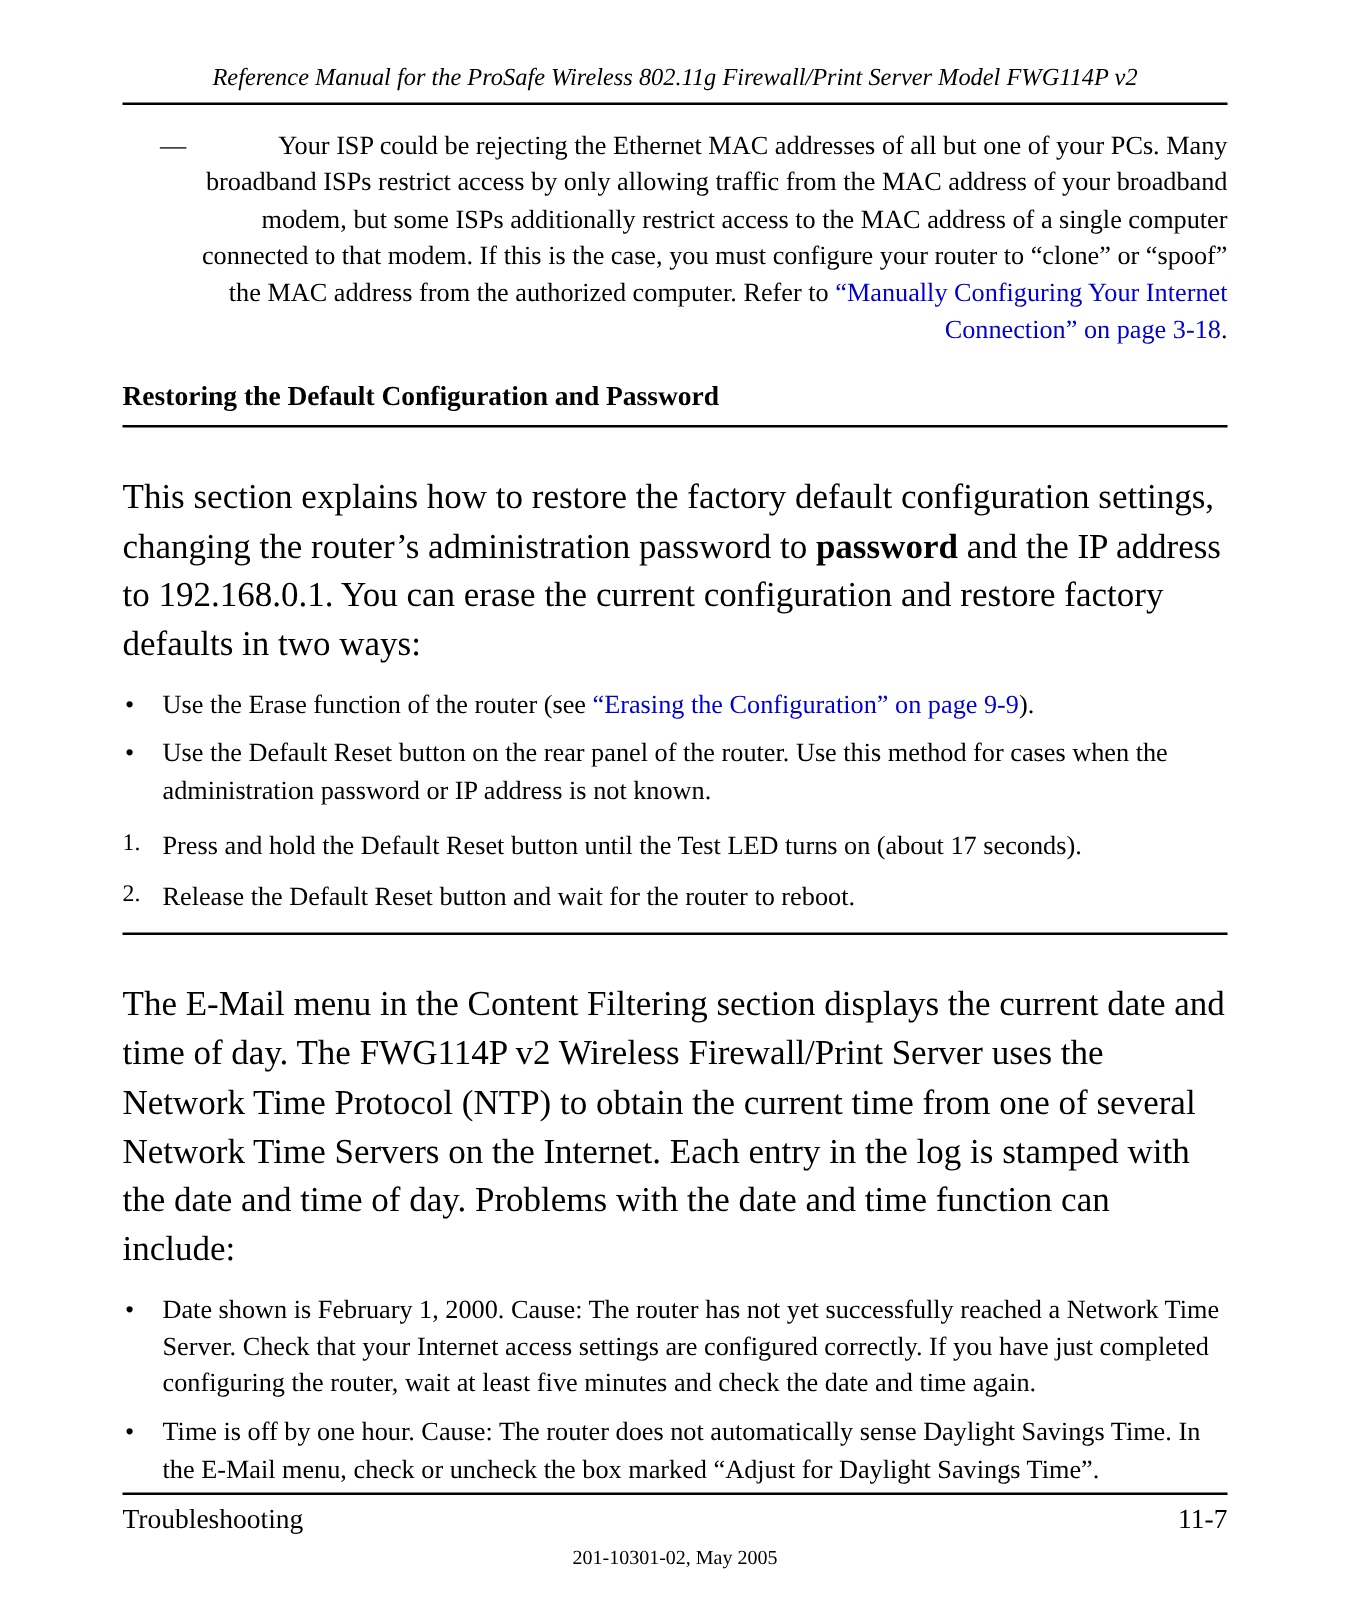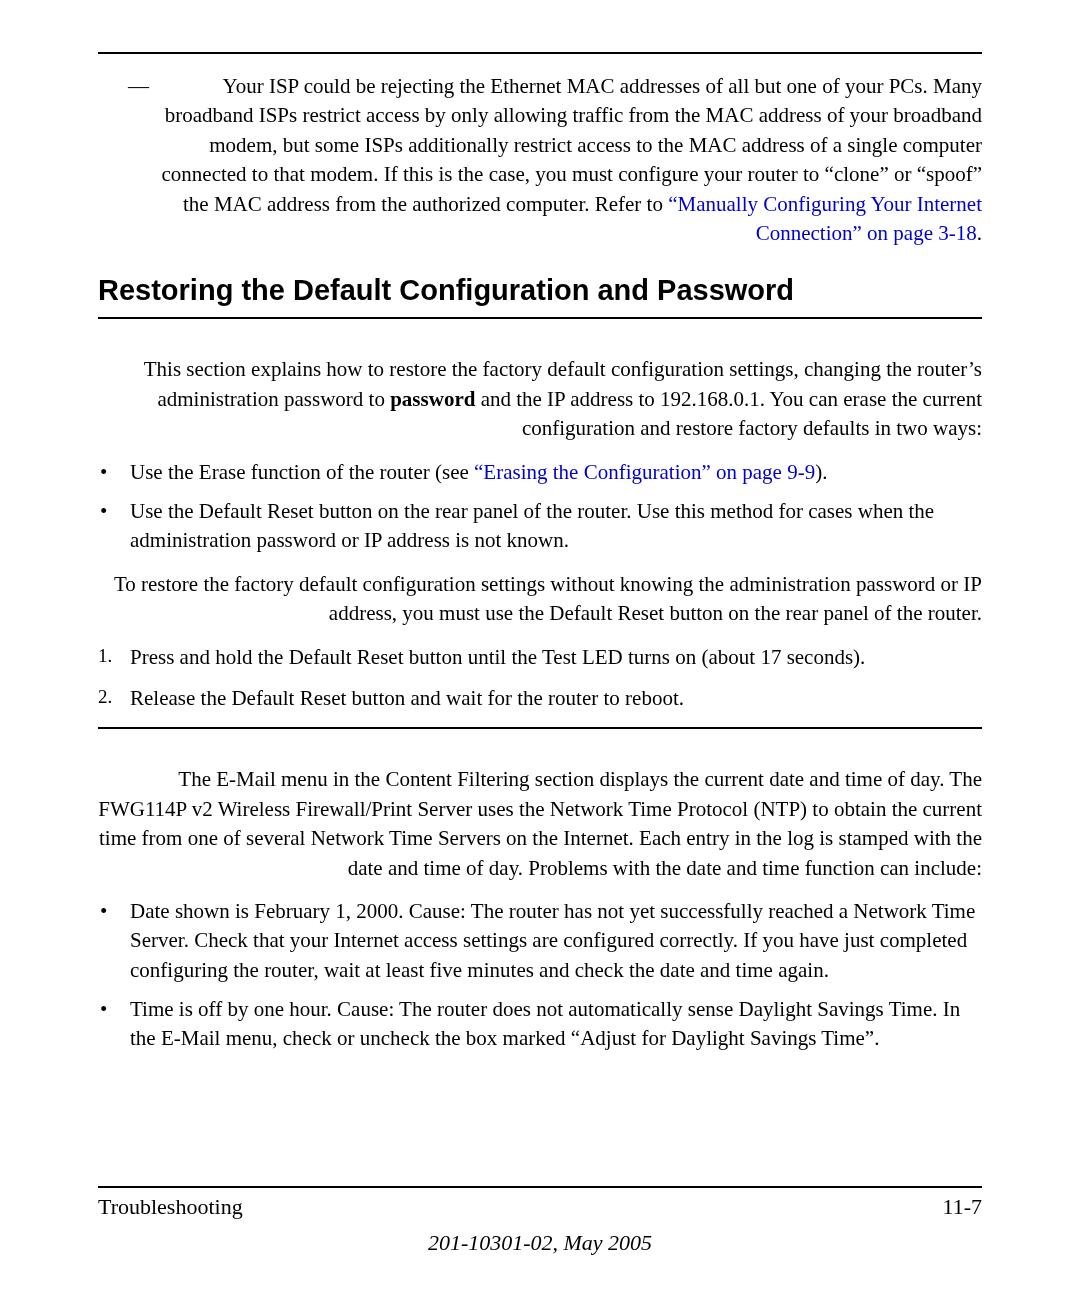--- a/index.html
+++ b/index.html
@@ -40,36 +40,35 @@
   }
   .dash-item .txt {
     flex: 1;
     text-align: right;
   }
   a.link {
     color: #0000d0;
     text-decoration: none;
   }
   h2.section {
-    font-family: Liberation Sans, sans-serif;
+    font-family: Liberation Serif, serif;
     font-weight: bold;
-    font-size: 29px;
+    font-size: 22px;
     margin: 26px 0 4px 0;
     padding-bottom: 6px;
   }
   .h2-rule {
     border: none;
     border-top: 2px solid #000;
     margin: 0 0 36px 0;
   }
   p.body {
-    font-size: 21px;
+    font-size: 28px;
     line-height: 1.4;
     margin: 0 0 14px 0;
-    text-align: right;
   }
   ul.bullets {
     list-style: none;
     padding: 0;
     margin: 0 0 14px 0;
   }
   ul.bullets li {
     display: flex;
     font-size: 21px;
     line-height: 1.4;
@@ -115,30 +114,30 @@
     margin-bottom: 6px;
   }
   .footer-row {
     display: flex;
     justify-content: space-between;
     font-size: 22px;
     margin-bottom: 10px;
   }
   .footer-docid {
     text-align: center;
-    font-style: italic;
-    font-size: 22px;
+    font-size: 16px;
   }
   b { font-weight: bold; }
 </style>
 </head>
 <body>
 
 <div class="page">
 
+  <div class="running-header">Reference Manual for the ProSafe Wireless 802.11g  Firewall/Print Server Model FWG114P v2</div>
   <hr class="hr-thin">
 
   <div class="dash-item">
     <div class="dash">—</div>
     <div class="txt">
       <span>Your ISP could be rejecting the Ethernet MAC addresses of all but one of your PCs. Many broadband ISPs restrict access by only allowing traffic from the MAC address of your broadband modem, but some ISPs additionally restrict access to the MAC address of a single computer connected to that modem. If this is the case, you must configure your router to “clone” or “spoof” the MAC address from the authorized computer. Refer to </span><a class="link" href="#">“Manually Configuring Your Internet Connection” on page 3-18</a><span>.</span>
     </div>
   </div>
 
   <h2 class="section">Restoring the Default Configuration and Password</h2>
@@ -154,21 +153,20 @@
       <span class="txt">
         <span>Use the Erase function of the router (see </span><a class="link" href="#">“Erasing the Configuration” on page 9-9</a><span>).</span>
       </span>
     </li>
     <li>
       <span class="bullet">•</span>
       <span class="txt">Use the Default Reset button on the rear panel of the router. Use this method for cases when the administration password or IP address is not known.</span>
     </li>
   </ul>
 
-  <p class="body">To restore the factory default configuration settings without knowing the administration password or IP address, you must use the Default Reset button on the rear panel of the router.</p>
 
   <ol class="steps">
     <li>
       <span class="num">1.</span>
       <span class="txt">Press and hold the Default Reset button until the Test LED turns on (about 17 seconds).</span>
     </li>
     <li>
       <span class="num">2.</span>
       <span class="txt">Release the Default Reset button and wait for the router to reboot.</span>
     </li>

